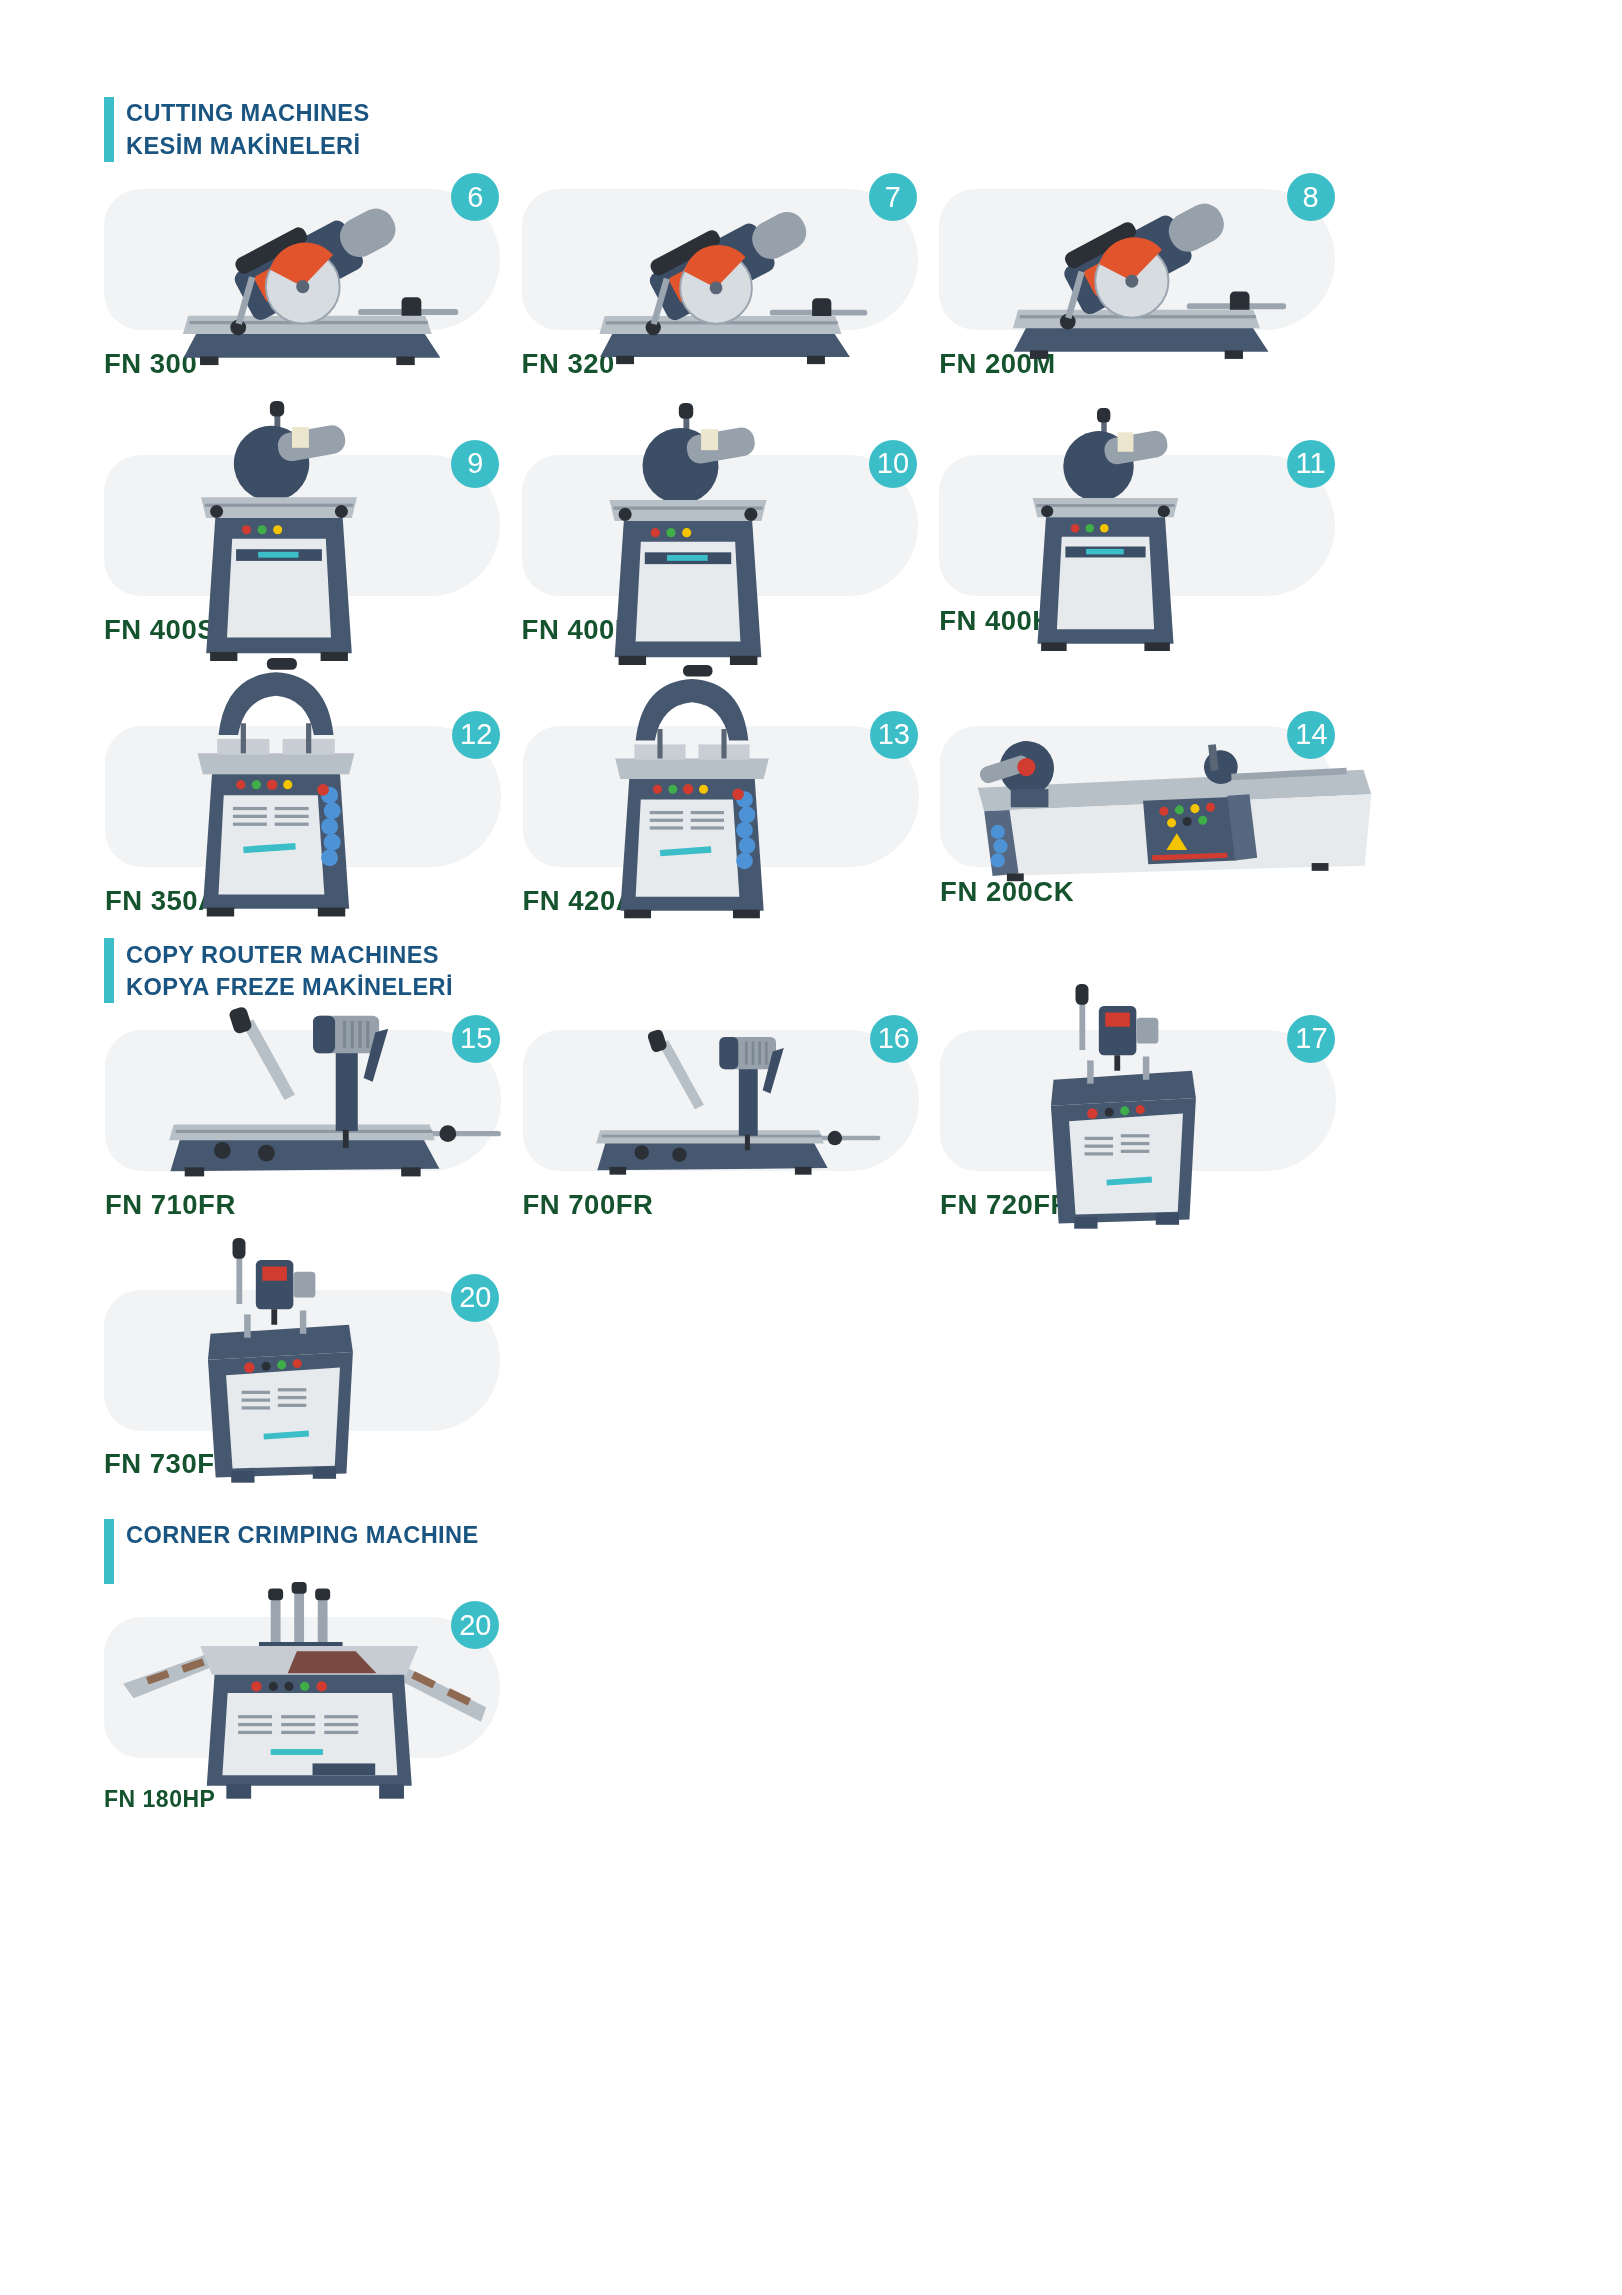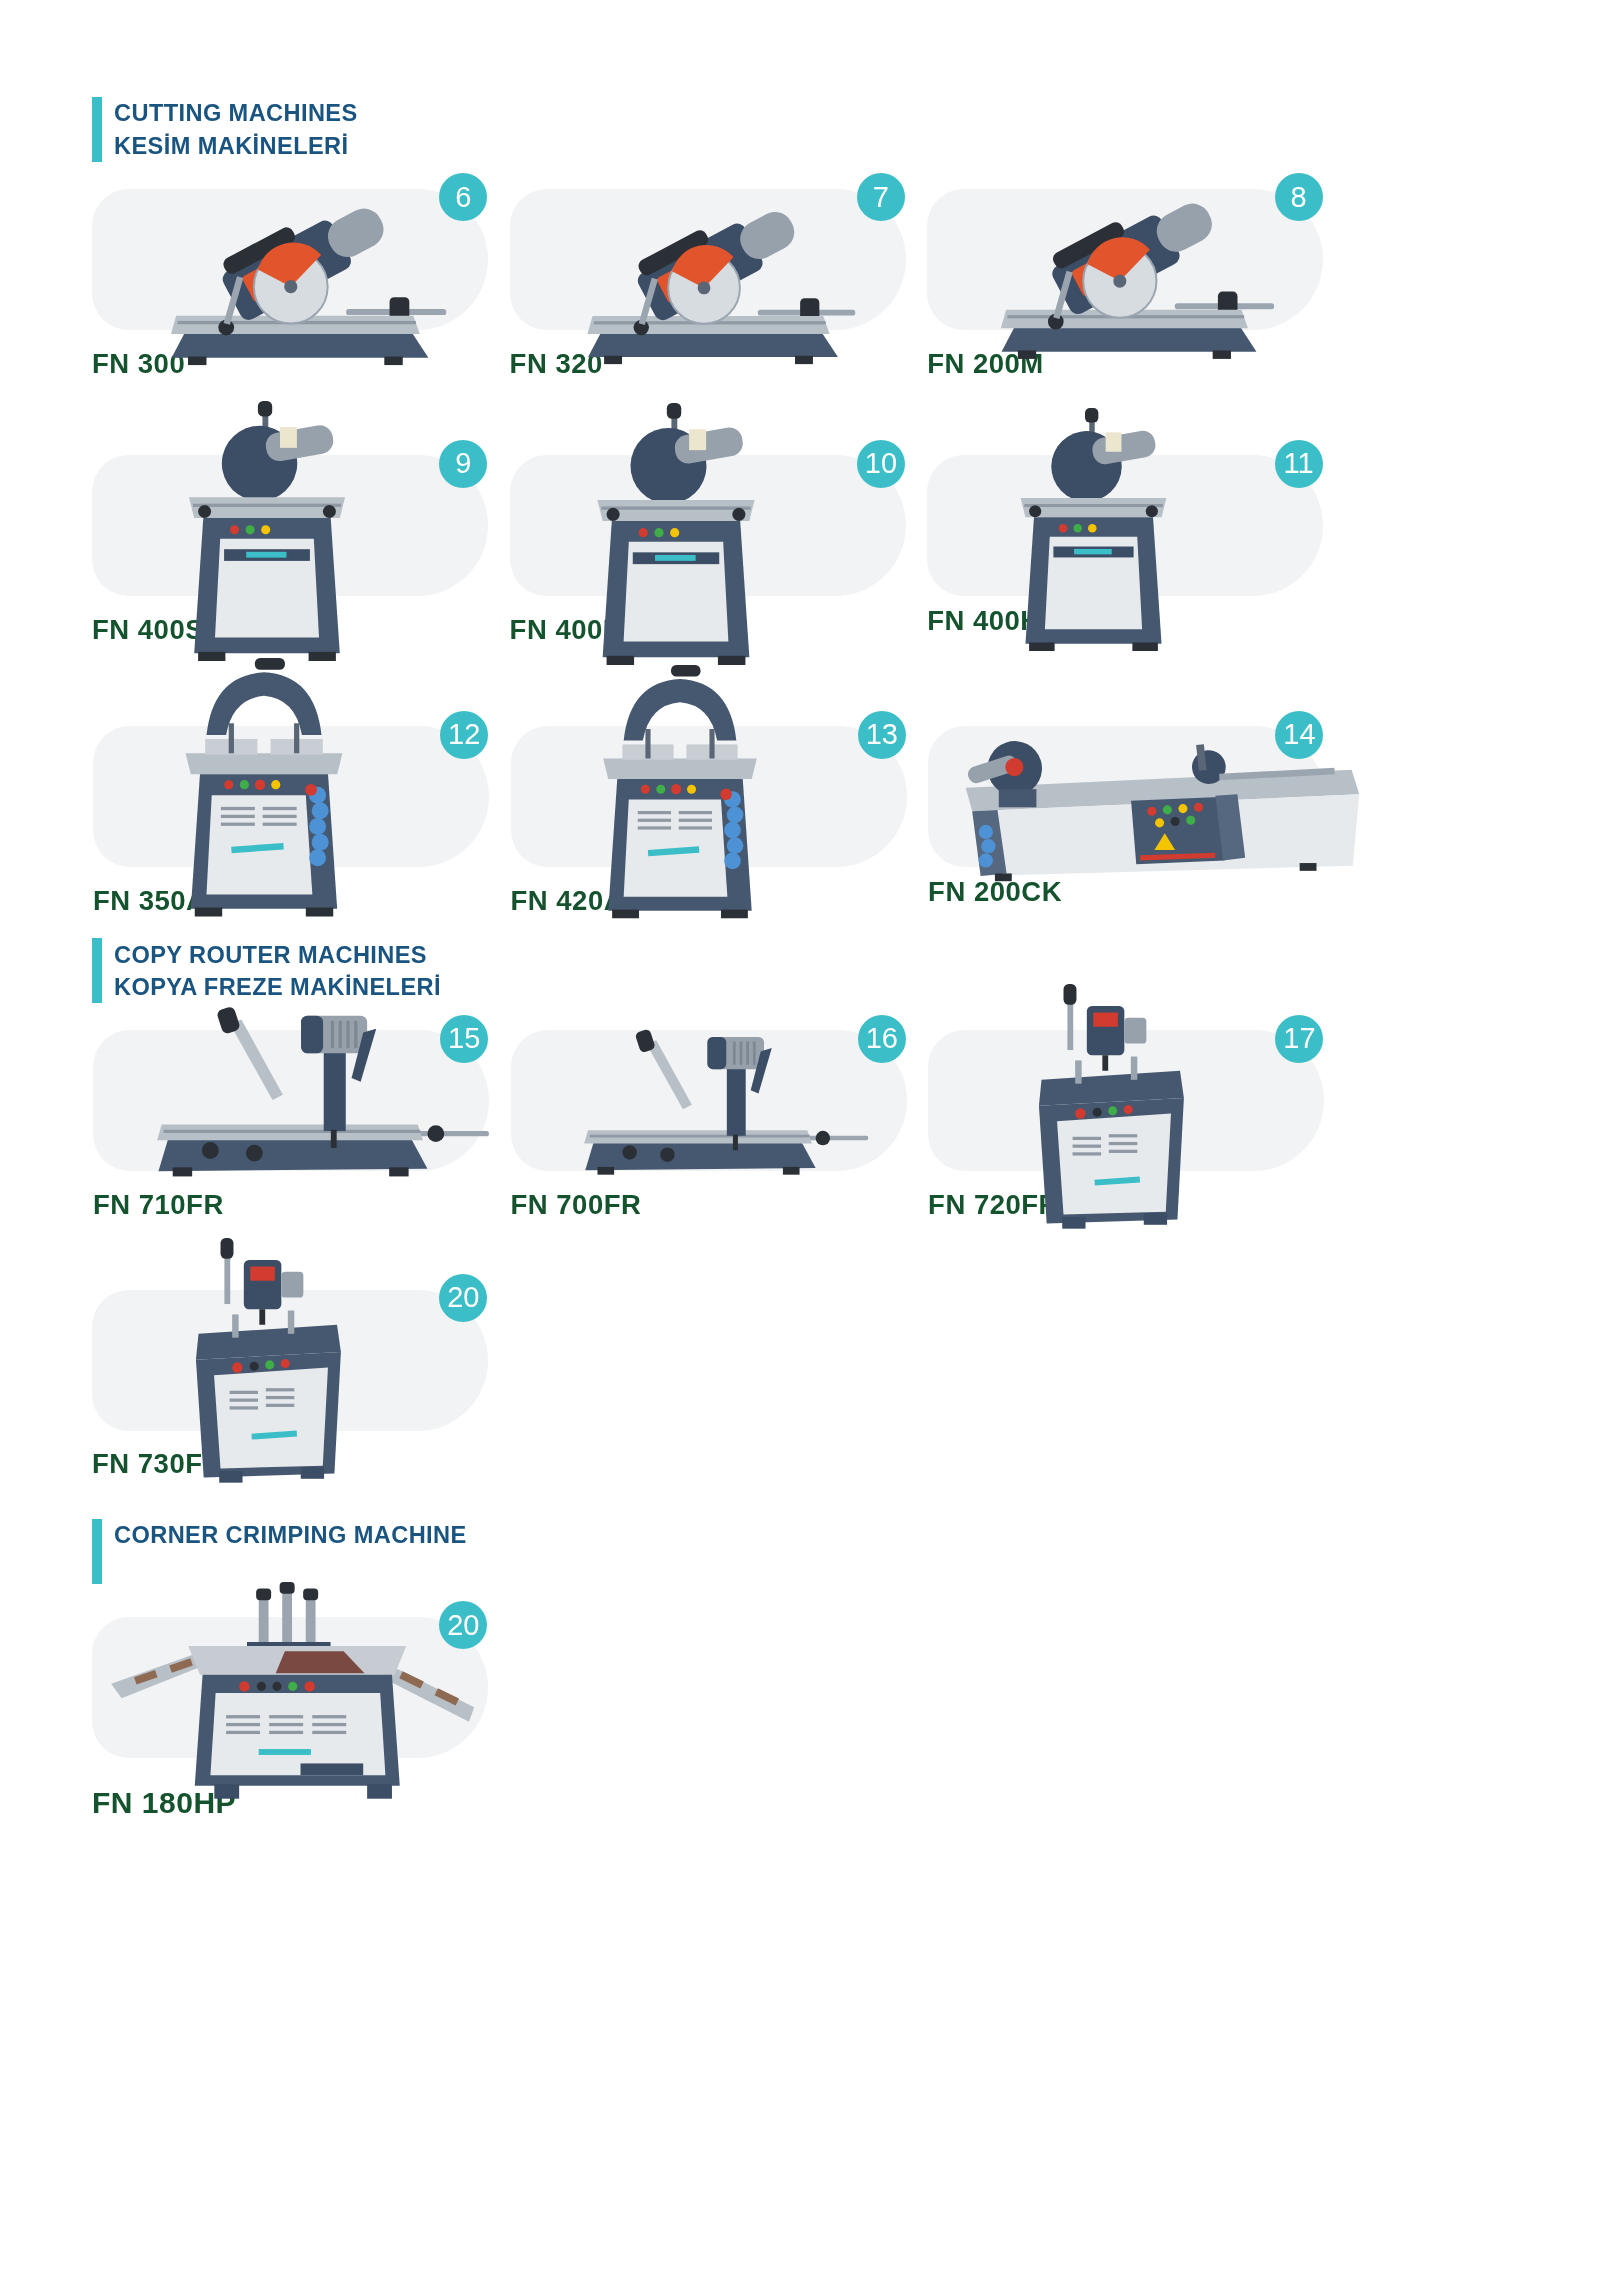--- a/index.html
+++ b/index.html
@@ -1,18 +1,18 @@
 <!DOCTYPE html>
 <html style="font-size:10.5px"><head>
 <meta charset="utf-8">
 <style>
   html,body{margin:0;padding:0;background:#ffffff;}
   body{width:1623px;height:2295px;font-family:"Liberation Sans",sans-serif;overflow:hidden;}
   .page{position:relative;width:1623px;height:2295px;background:#ffffff;}
-  .content{position:absolute;left:92px;top:97px;width:1233px;}
+  .content{position:absolute;left:104px;top:97px;width:1233px;}
 
   
   .sec-h{position:relative;padding-left:22px;margin-bottom:27.5px;}
   .sec-h .bar{position:absolute;left:0;top:0;width:9.8px;height:65px;background:#3BBEC7;}
   .sec-h .t{color:#1A5480;font-size:23.6px;line-height:31px;font-weight:bold;letter-spacing:0.4px;padding-top:1.3px;}
 
   
   .row{display:flex;gap:21.6px;}
   .r1{margin-bottom:78px;}
   .r2{margin-bottom:83px;}
@@ -22,21 +22,21 @@
   .r5{margin-bottom:41px;}
   .h3m{margin-bottom:66px;}
   .cell{position:relative;width:396px;flex:0 0 396px;}
   .media{position:relative;width:396px;height:141px;background:#F2F3F4;
          border-radius:37px 71px 71px 37px;}
   .badge{position:absolute;top:-15.7px;right:0.7px;width:48px;height:48px;border-radius:50%;
          background:#3BBEC7;color:#ffffff;display:flex;align-items:center;justify-content:center;
          font-size:29px;font-weight:normal;z-index:5;}
   .model{margin-top:19.6px;color:#14532d;font-size:27.5px;font-weight:bold;letter-spacing:0.5px;line-height:1;}
   .model.up{margin-top:10.5px;}
-  .model.big{margin-top:30px;font-size:30px;}
+  .model.big{margin-top:30px;font-size:23px;}
 
   .mach{position:absolute;z-index:2;}
   
   .m-fn300  {left:54px;  top:-9.2px; width:308px;height:191px;}
   .m-fn320  {left:46px;  top:-5.2px;  width:314px;height:186px;}
   .m-fn400m {left:51px;  top:-14.4px; width:302px;height:190px;}
   .m-fn400s {left:77px; top:-54px; width:196px;height:260px;}
   .m-fn400p {left:65px; top:-52px; width:202px;height:262px;}
   .m-fn400hp{left:71px; top:-47px; width:191px;height:243px;}
   .m-fn350ac{left:73px; top:-71px;width:196px;height:262px;}

